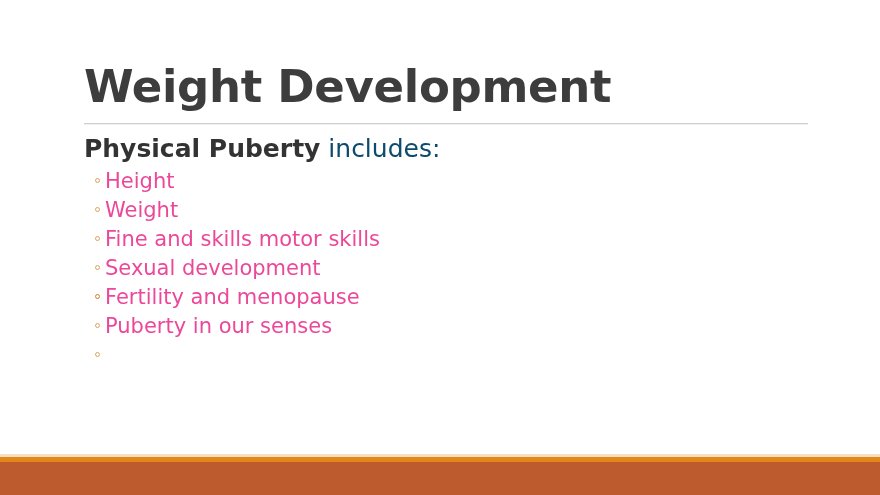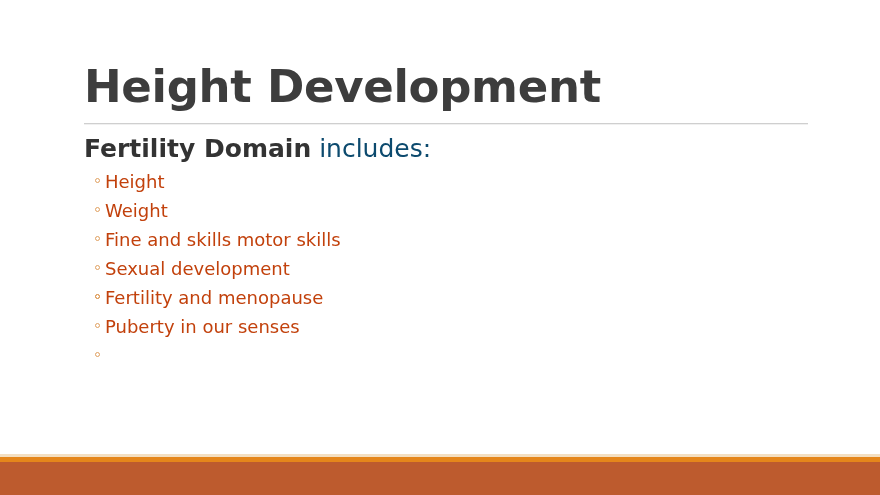--- a/index.html
+++ b/index.html
@@ -72,22 +72,22 @@
     color: #0c4a6e;
   }
 
   #bullet-list {
     list-style: none;
     margin: 0;
     padding: 0;
   }
   #bullet-list li {
     position: relative;
-    font-size: 18px;
-    color: #c2410c;
+    font-size: 21px;
+    color: #ec4899;
     line-height: 29px;
     padding-left: 21px;
     white-space: nowrap;
   }
   #bullet-list li .bullet-marker {
     position: absolute;
     left: 11px;
     top: 11px;
     width: 5px;
     height: 5px;
@@ -129,29 +129,29 @@
     height: 33px;
     background: #bd5b2e;
   }
 </style>
 </head>
 <body>
 
 <div id="slide">
 
   <div id="title-block">
-    <h1 id="slide-title">Height Development</h1>
+    <h1 id="slide-title">Weight Development</h1>
   </div>
 
   <div id="title-rule"></div>
 
   <div id="body-block">
 
     <p id="lead-line">
-      <span class="strong">Fertility Domain</span><span class="normal"> includes:</span>
+      <span class="strong">Physical Puberty</span><span class="normal"> includes:</span>
     </p>
 
     <ul id="bullet-list">
       <li>
         <span class="bullet-marker"></span>
         <span class="item-label">Height</span>
       </li>
       <li>
         <span class="bullet-marker"></span>
         <span class="item-label">Weight</span>

